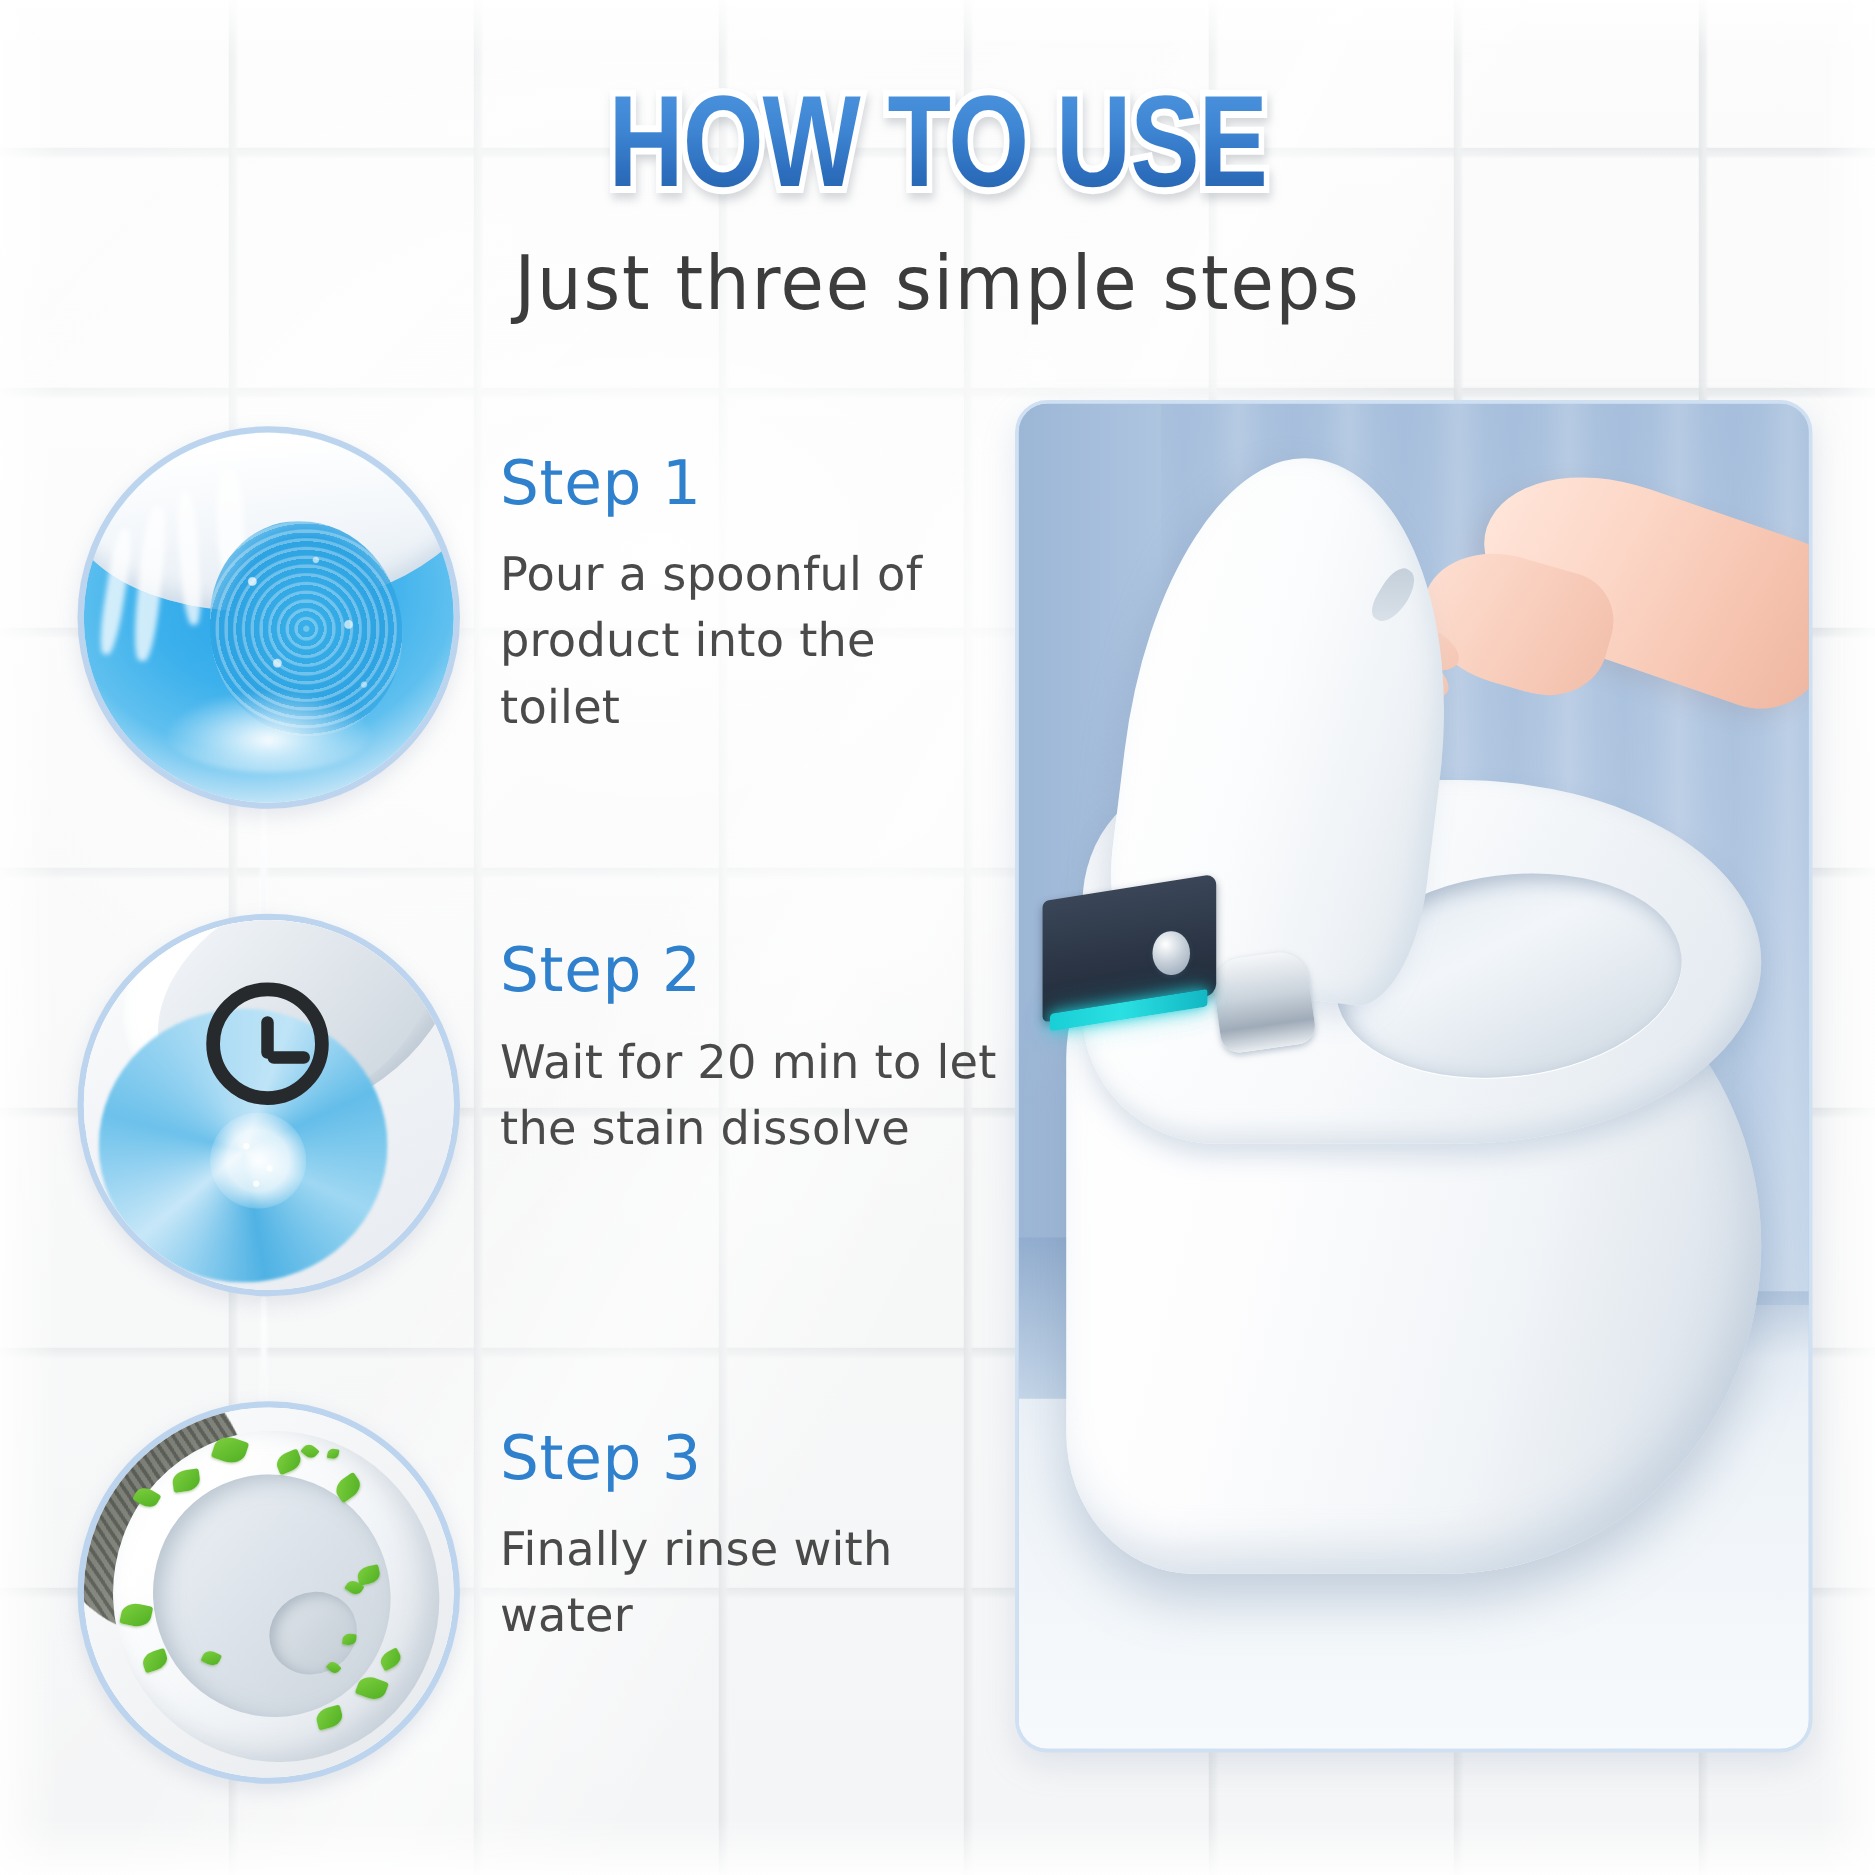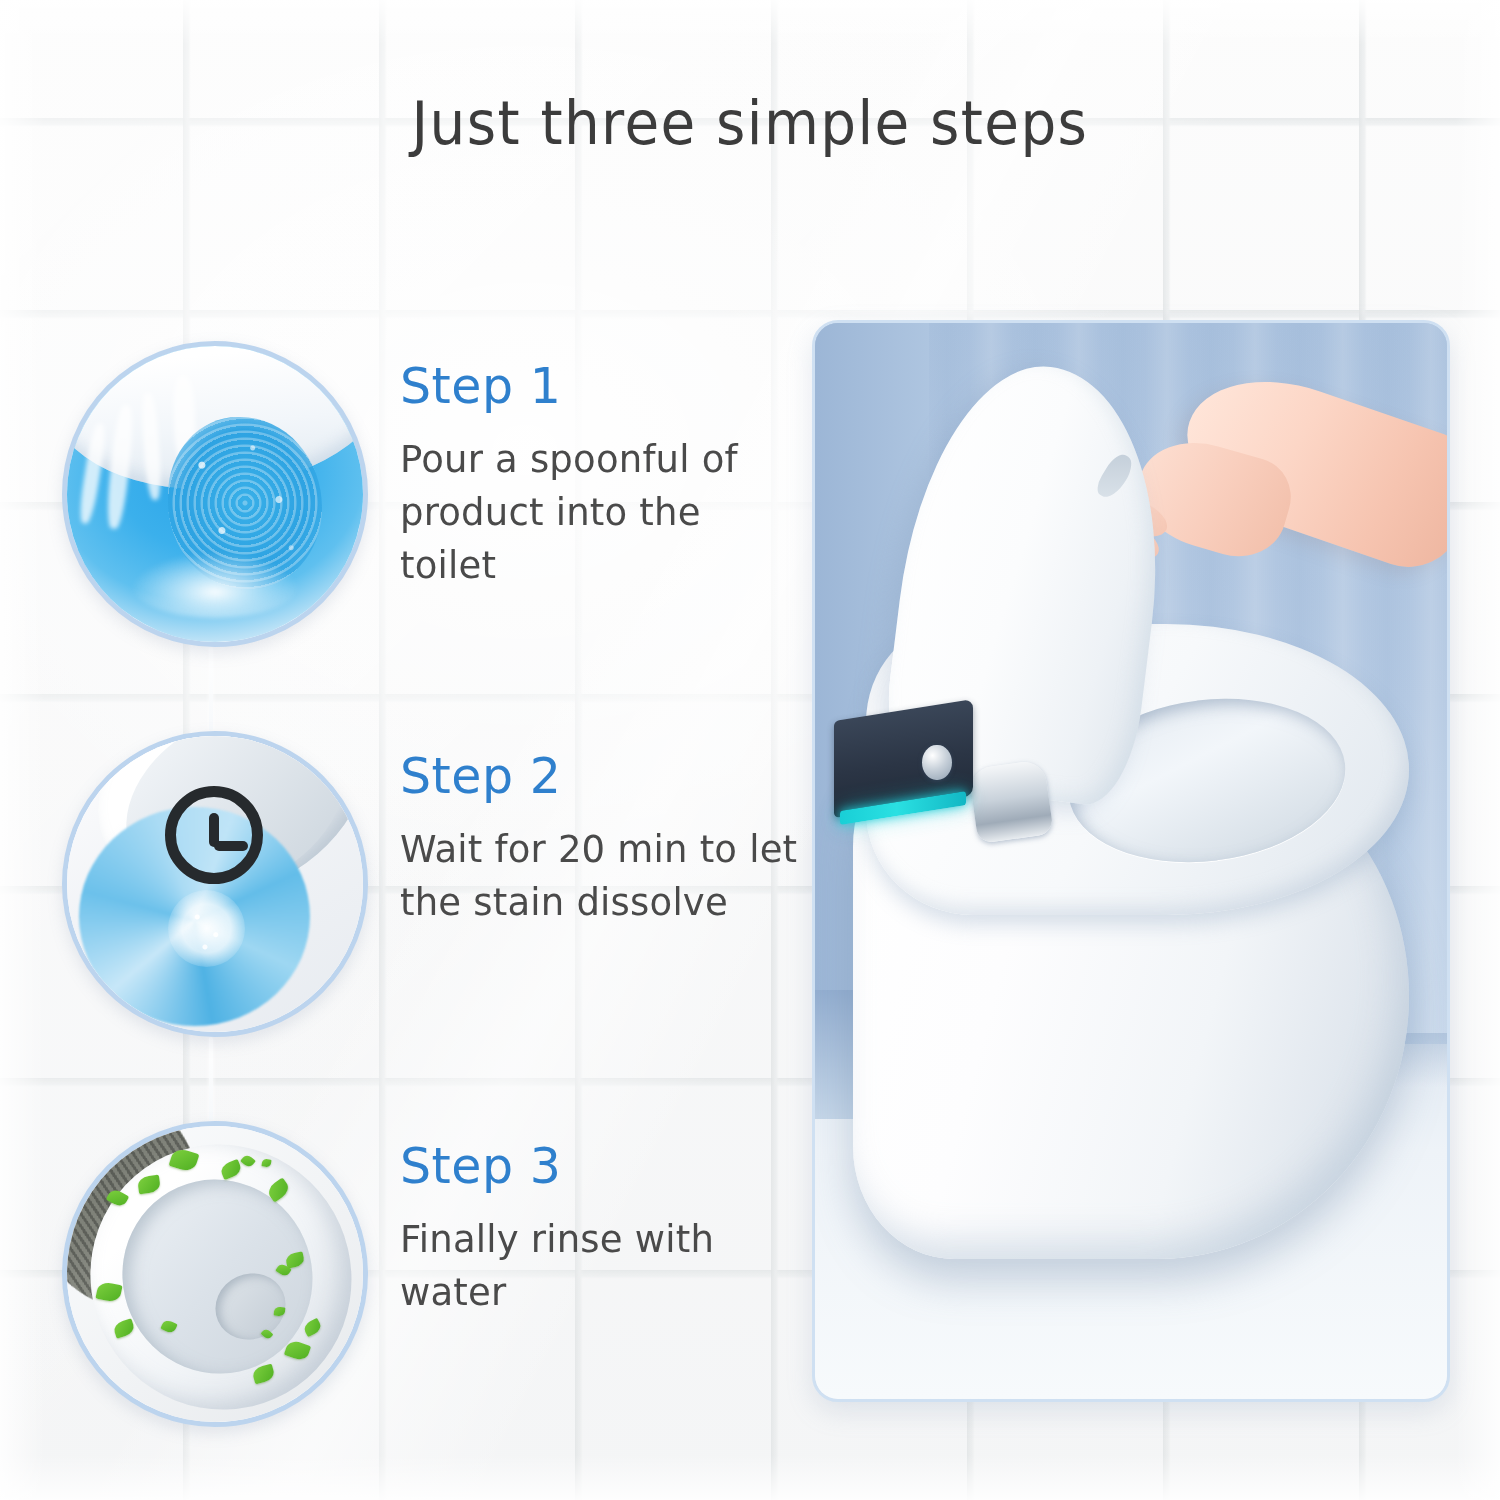--- a/index.html
+++ b/index.html
@@ -541,20 +541,24 @@
 </style>
 </head>
 <body>
 
 <div id="poster">
 
   <div class="tile-bg"></div>
   <div class="tile-sheen"></div>
 
   <div class="header">
+    <div class="title-shell">
+      <div class="title-outline">HOW TO USE</div>
+      <div class="title title-fill">HOW TO USE</div>
+    </div>
     <div class="subtitle">Just three simple steps</div>
   </div>
 
   <div class="steps">
 
     <div class="step-row">
       <div class="connector"></div>
       <div class="bubble">
         <div class="bubble-inner">
           <div class="art1-bowl"></div>

